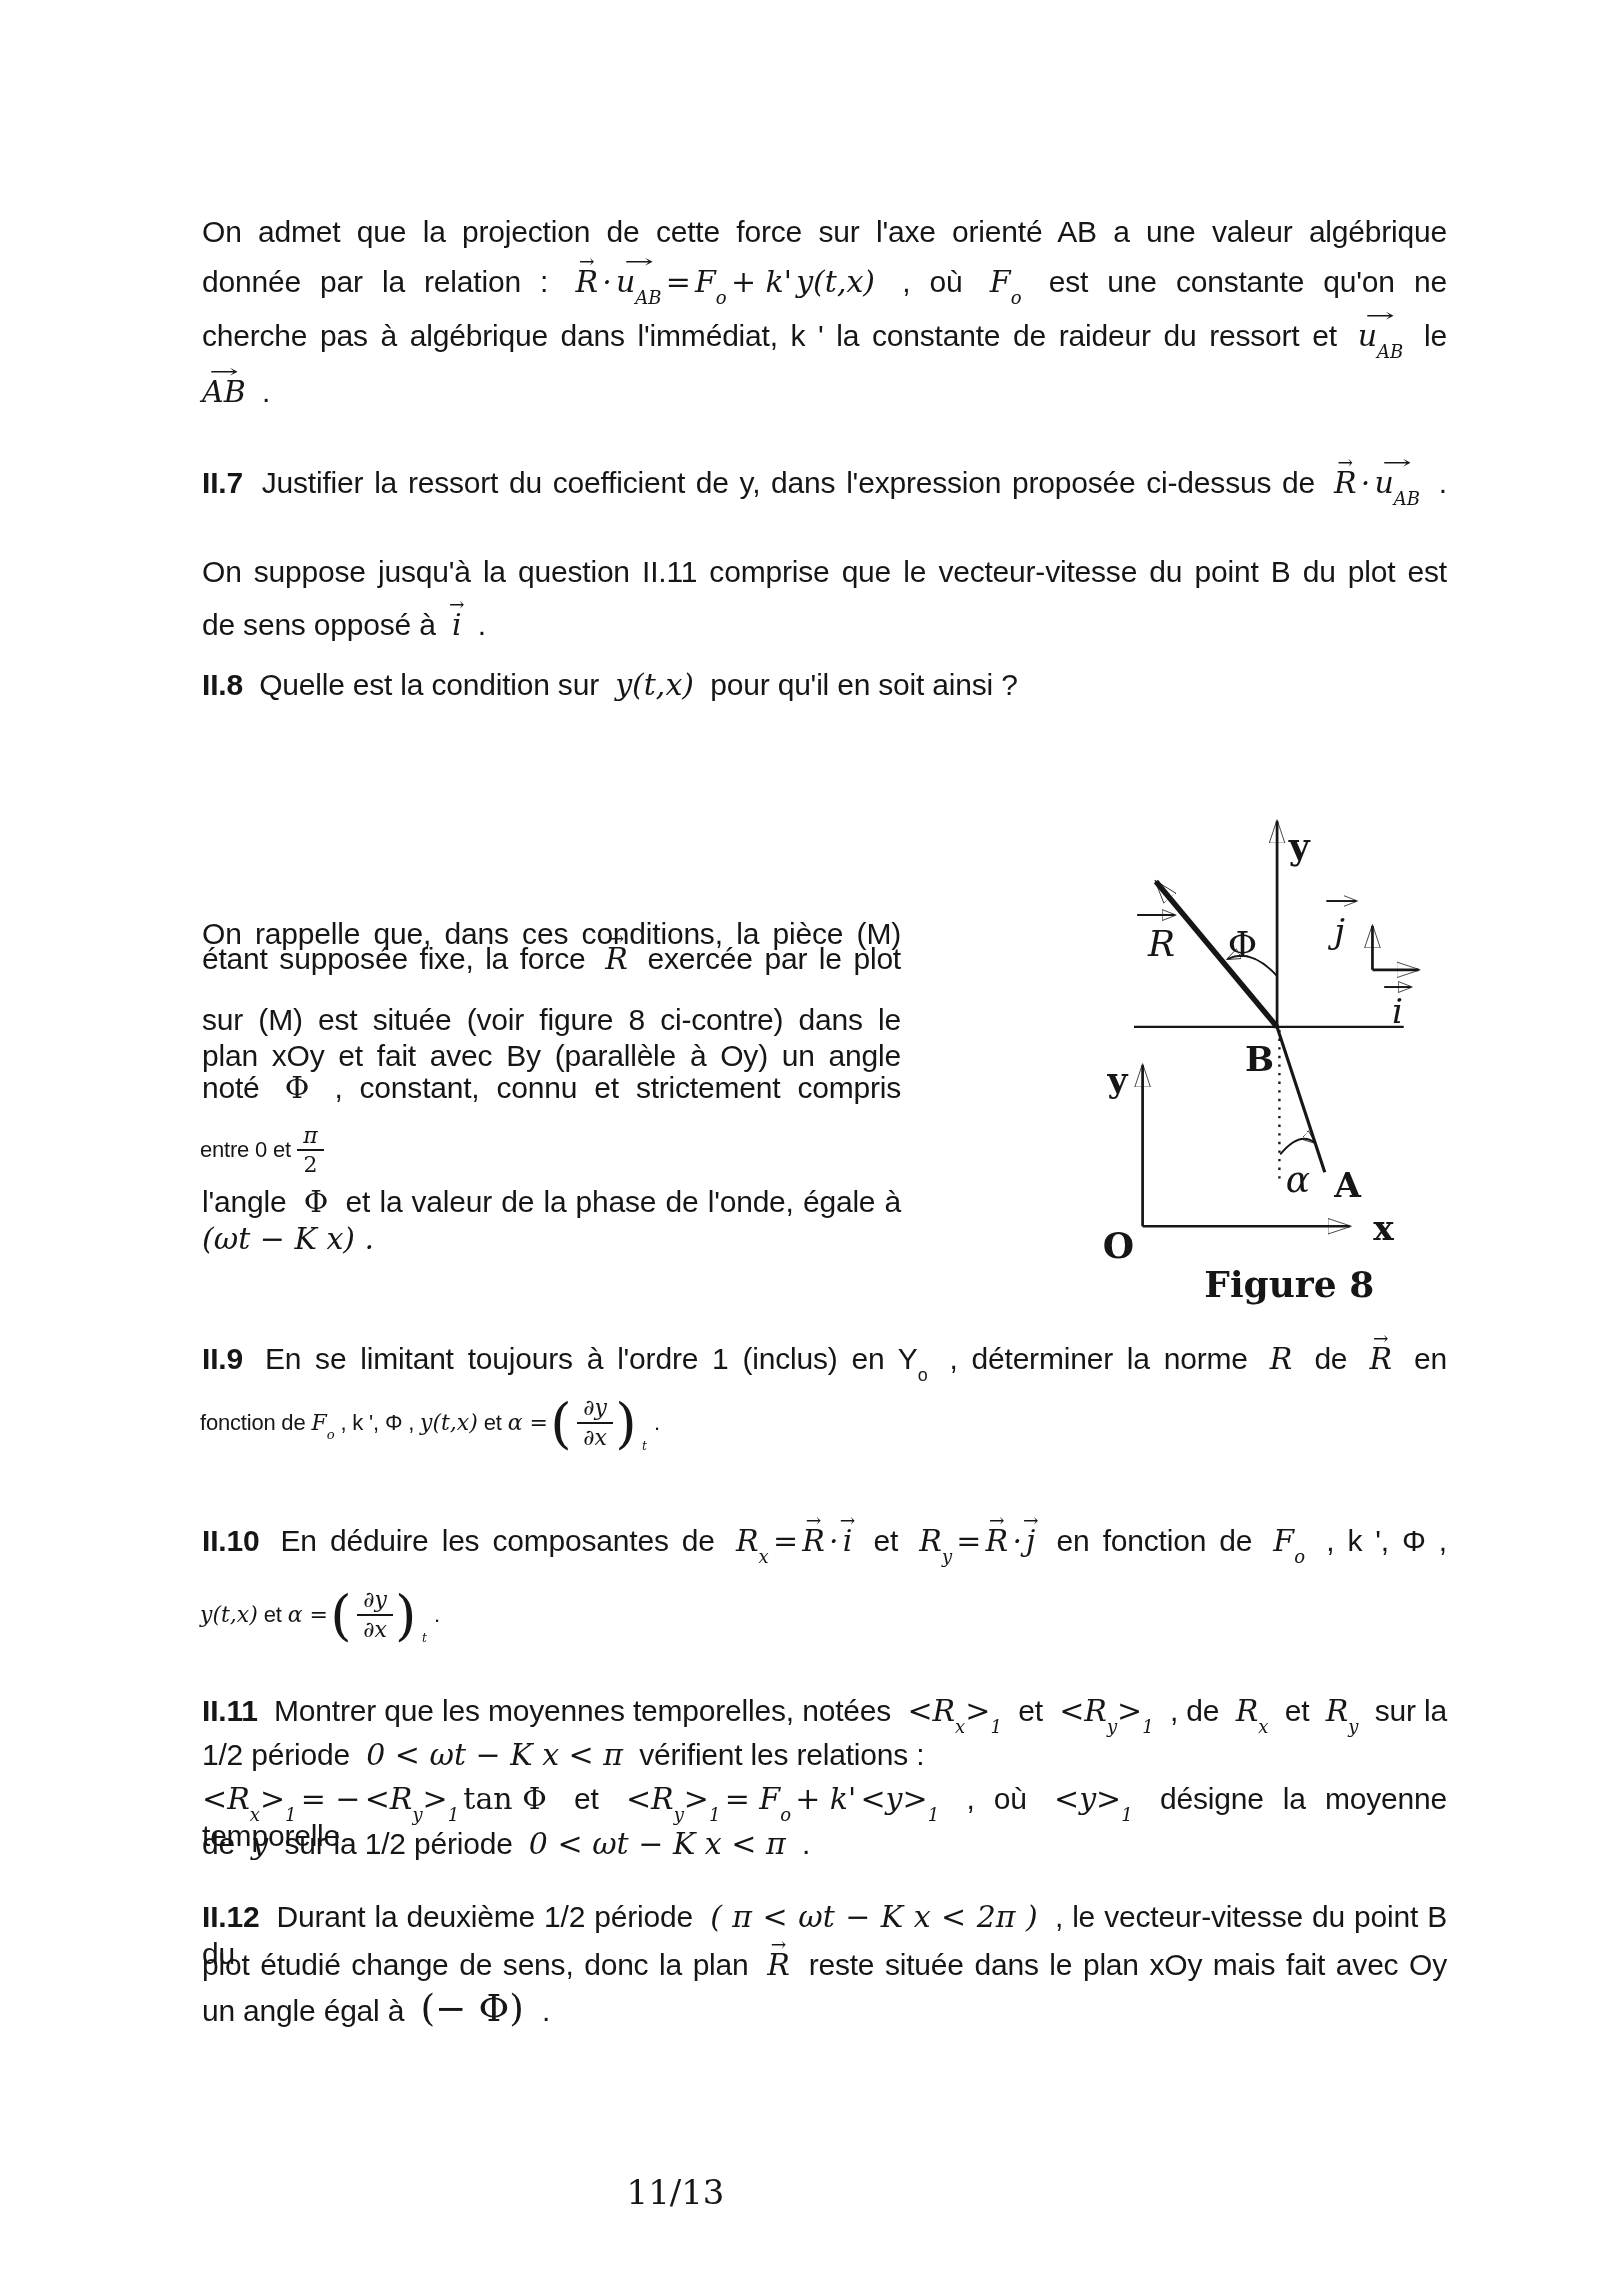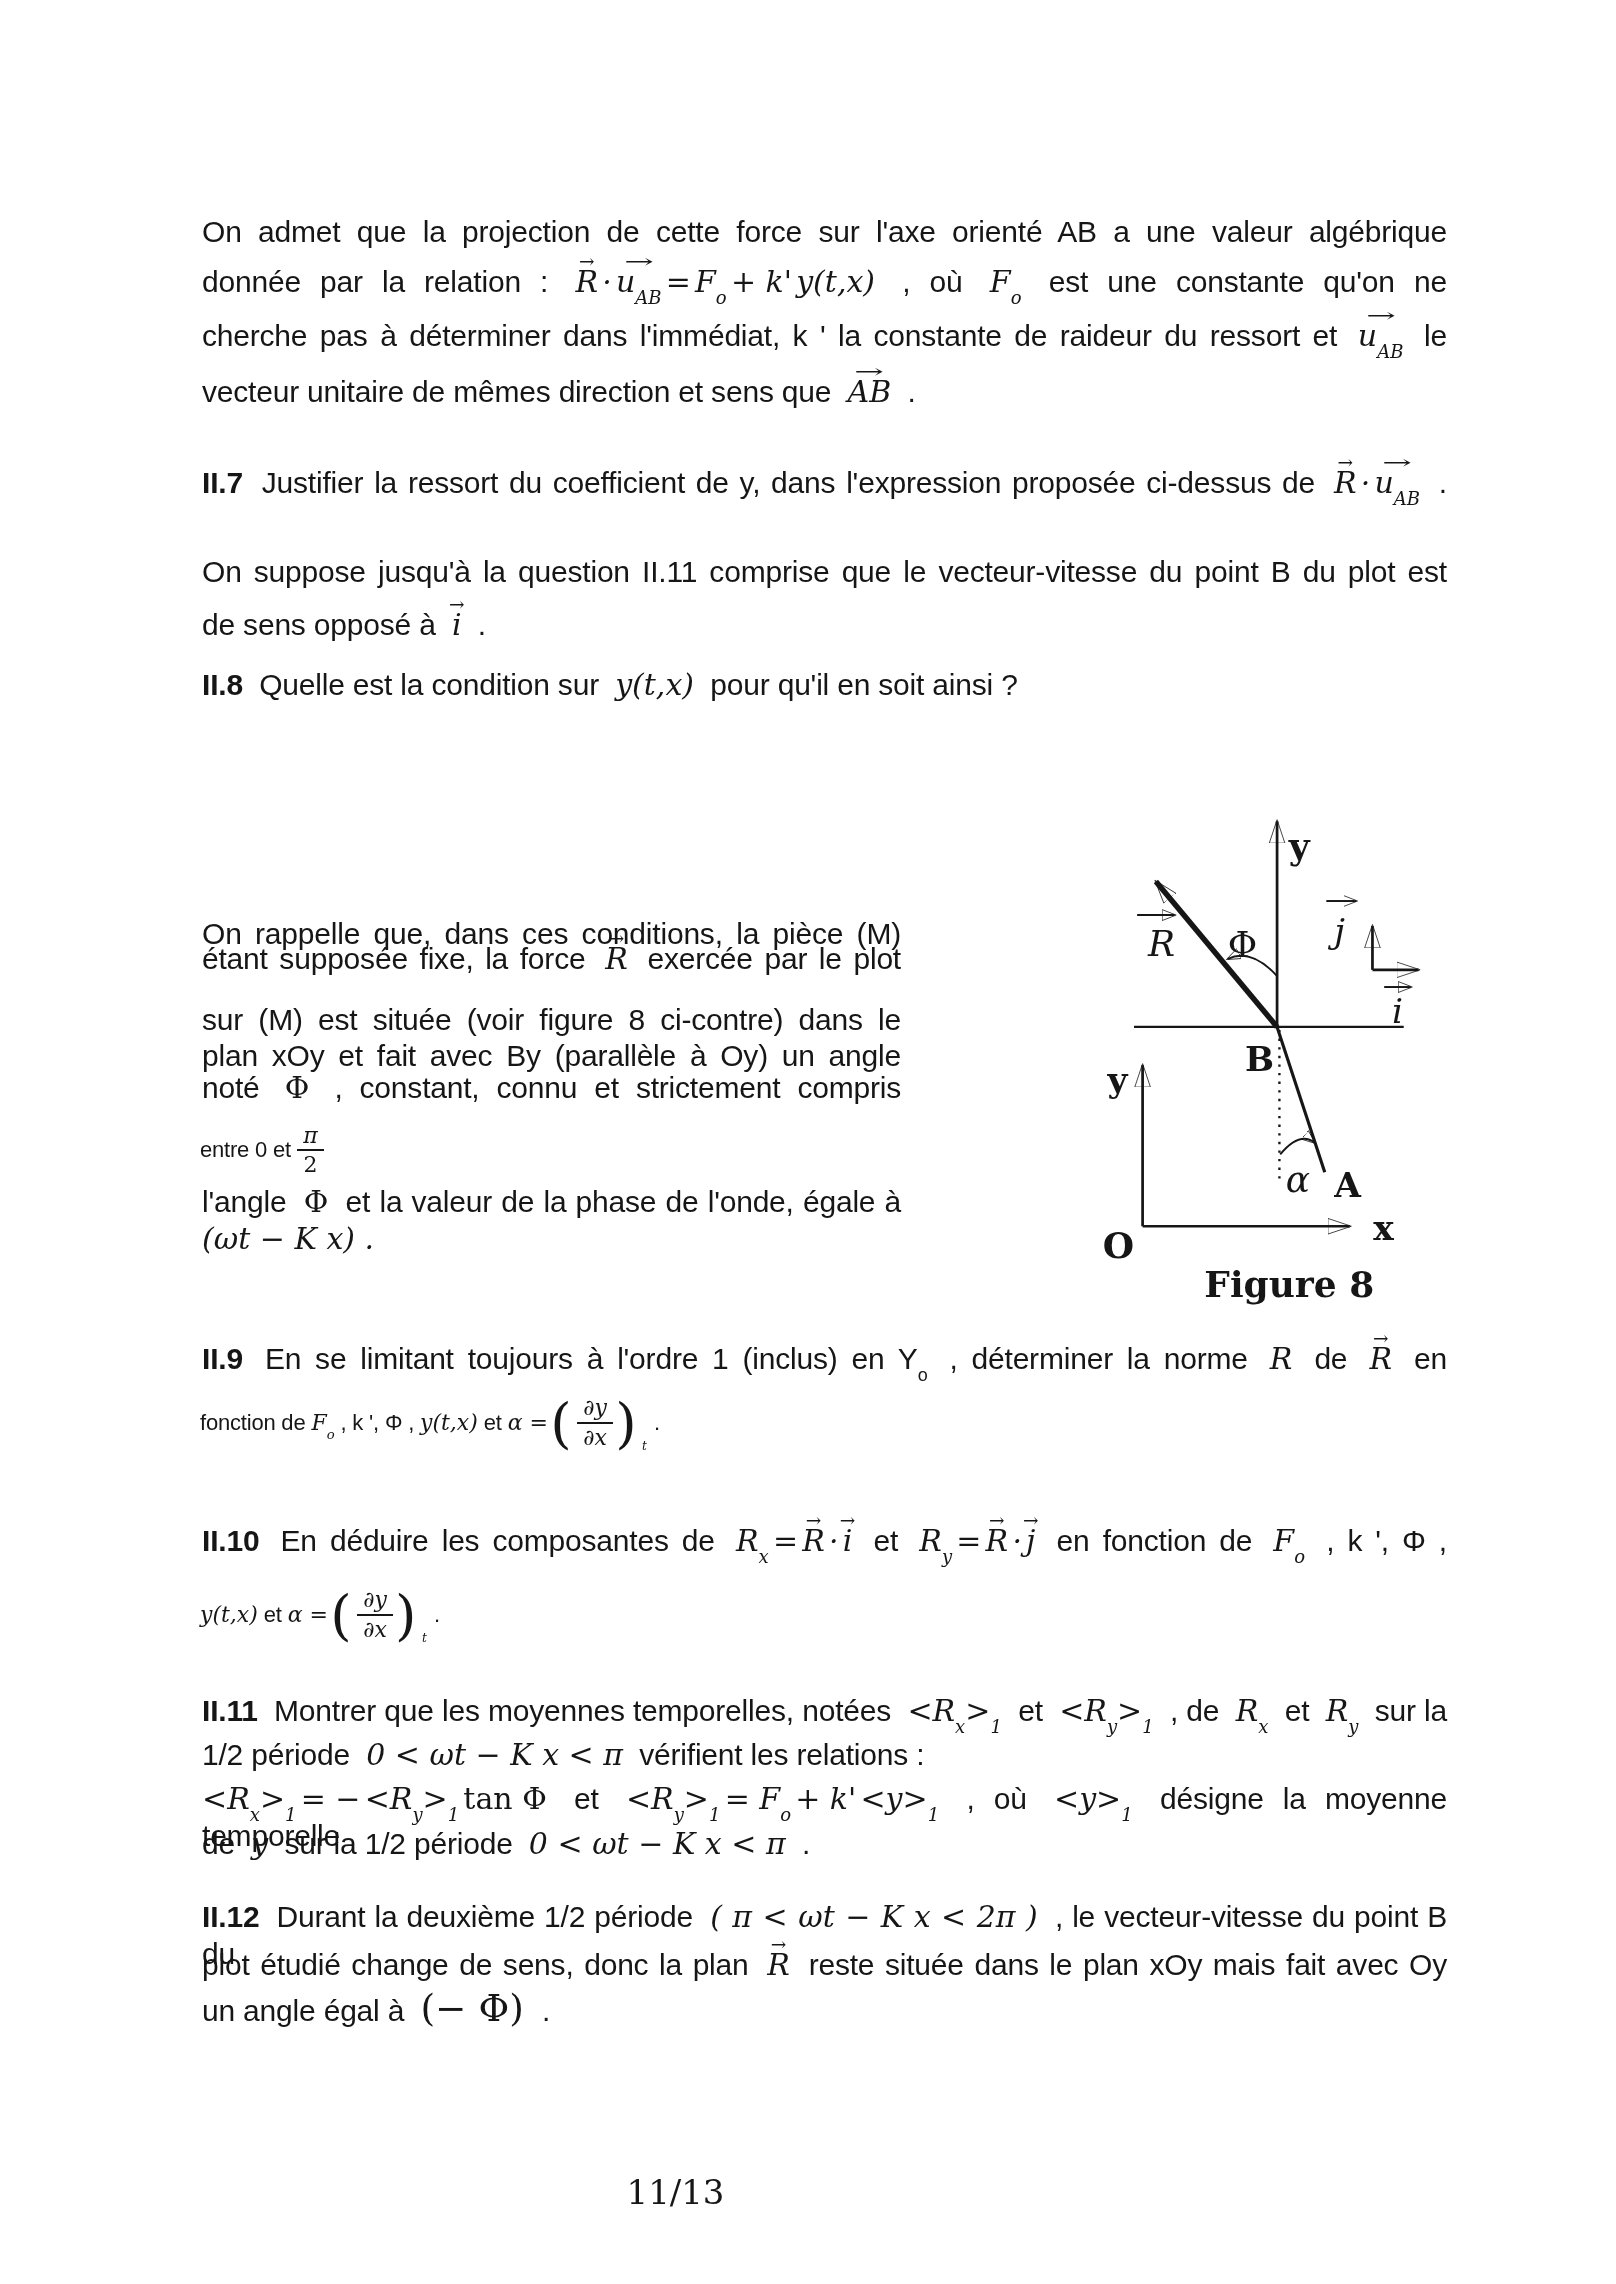--- a/index.html
+++ b/index.html
@@ -47,27 +47,26 @@
 
 <div class="ln just" style="top:264px">
   <span>donnée par la relation :</span>
   <span class="mg m"><span class="vec"><span class="va">→</span><span>R</span></span><span>·</span><span class="vec tight"><span class="va w">→</span><span>u</span><sub>AB</sub></span><span>=</span><span class="tight"><span>F</span><sub>o</sub></span><span>+ k'</span><span>y(t,x)</span></span>
   <span>, où</span>
   <span class="m tight"><span>F</span><sub>o</sub></span>
   <span>est une constante qu'on ne</span>
 </div>
 
 <div class="ln just" style="top:318px">
-  <span>cherche pas à déterminer dans l'immédiat, k ' la constante de raideur du ressort et</span>
+  <span>cherche pas à algébrique dans l'immédiat, k ' la constante de raideur du ressort et</span>
   <span class="m vec tight"><span class="va w">→</span><span>u</span><sub>AB</sub></span>
   <span>le</span>
 </div>
 
 <div class="ln" style="top:374px">
-  <span>vecteur unitaire de mêmes direction et sens que</span>
   <span class="m vec tight"><span class="va w">→</span><span>AB</span></span>
   <span>.</span>
 </div>
 
 <div class="ln just" style="top:465px">
   <span class="b">II.7</span>
   <span>Justifier la ressort du coefficient de y, dans l'expression proposée ci-dessus de</span>
   <span class="mg m"><span class="vec"><span class="va">→</span><span>R</span></span><span>·</span><span class="vec tight"><span class="va w">→</span><span>u</span><sub>AB</sub></span></span>
   <span>.</span>
 </div>

